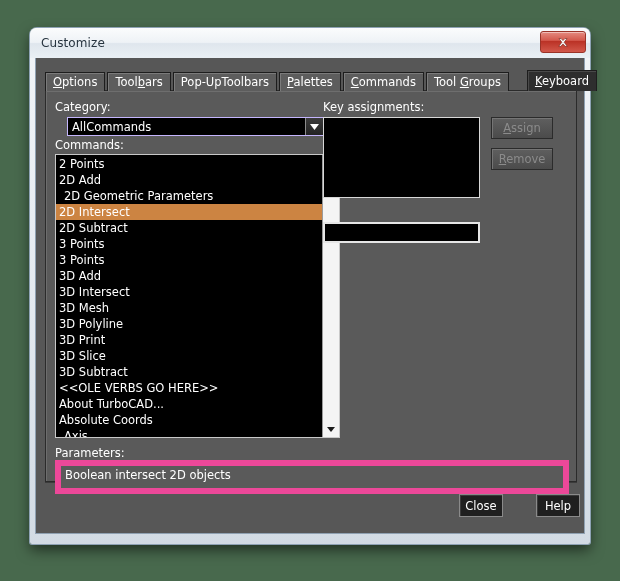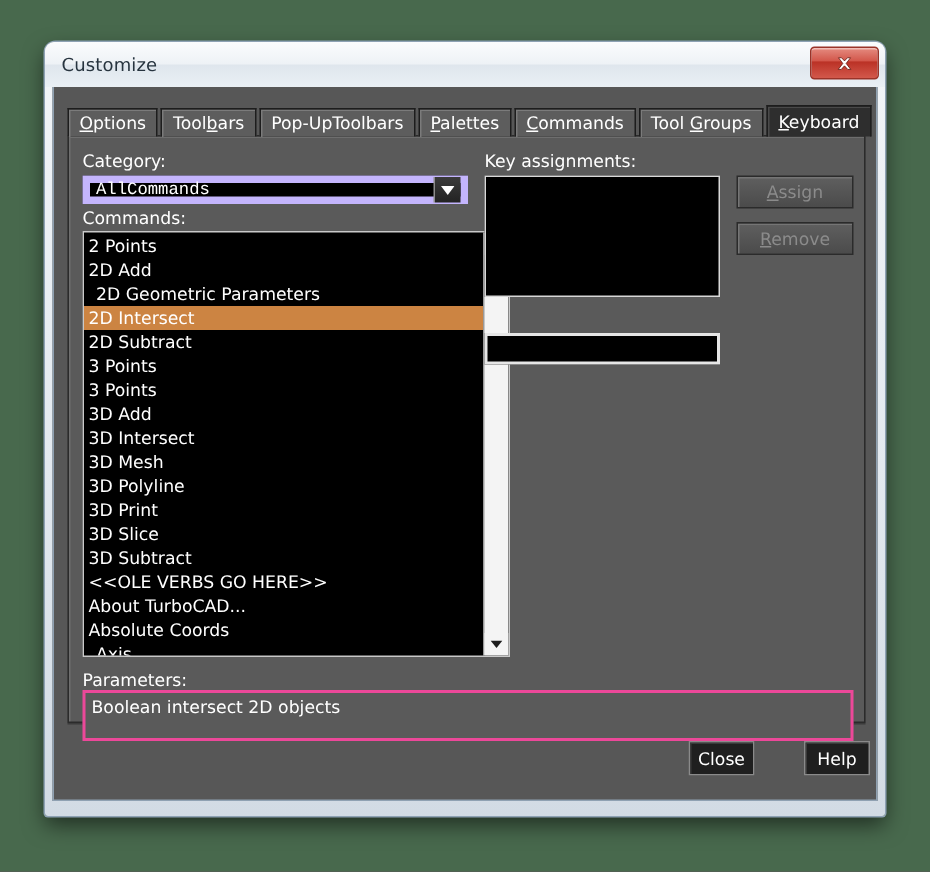--- a/index.html
+++ b/index.html
@@ -98,20 +98,21 @@
     cursor: pointer;
     white-space: nowrap;
     box-sizing: border-box;
   }
   .tab.active {
     background: #2e2e2e;
     box-shadow: inset 1px 1px 0 #4a4a4a;
     height: 21px;
     line-height: 21px;
     color: #ffffff;
+    margin-left: 16px;
   }
   .tab u { text-decoration: underline; }
 
   
   #panel {
     position: absolute;
     left: 9px;
     top: 32px;
     width: 532px;
     height: 392px;
@@ -124,31 +125,30 @@
   .lbl {
     position: absolute;
     font-size: 11.5px;
     color: #ffffff;
     white-space: nowrap;
   }
 
   
   #combo {
     position: absolute;
-    left: 9px;
+    left: 21px;
     top: 26px;
     width: 257px;
     height: 19px;
     background: #000000;
-    border: 5px solid #c4b5fd;
+    border: 1px solid #c4b5fd;
     display: flex;
     align-items: center;
     box-sizing: border-box;
     cursor: pointer;
-    font-family: Liberation Mono, monospace;
   }
   #combo-value {
     flex: 1;
     padding-left: 4px;
     font-size: 11.5px;
     color: #ffffff;
     white-space: nowrap;
     overflow: hidden;
   }
   #combo-arrow {
@@ -248,21 +248,21 @@
     background: #000000;
     border: 2px solid #e6e6e6;
     box-sizing: border-box;
     cursor: text;
   }
 
   
   .sidebtn {
     position: absolute;
     left: 445px;
-    width: 78px;
+    width: 62px;
     height: 22px;
     background: linear-gradient(to bottom, #5f5f5f, #4b4b4b);
     border: 1px solid #2b2b2b;
     box-shadow: inset 1px 1px 0 #757575;
     color: #8b8b8b;
     font-size: 11.5px;
     display: flex;
     align-items: center;
     justify-content: center;
     box-sizing: border-box;
@@ -278,21 +278,21 @@
     left: 9px;
     top: 355px;
   }
   #desc-box {
     position: absolute;
     left: 9px;
     top: 369px;
     width: 514px;
     height: 34px;
     background: #5a5a5a;
-    border: 2px solid #ec4899;
+    border: 6px solid #ec4899;
     box-sizing: border-box;
     padding: 2px 4px;
     font-size: 11.5px;
     color: #ffffff;
     overflow: hidden;
   }
 
   
   .botbtn {
     position: absolute;

